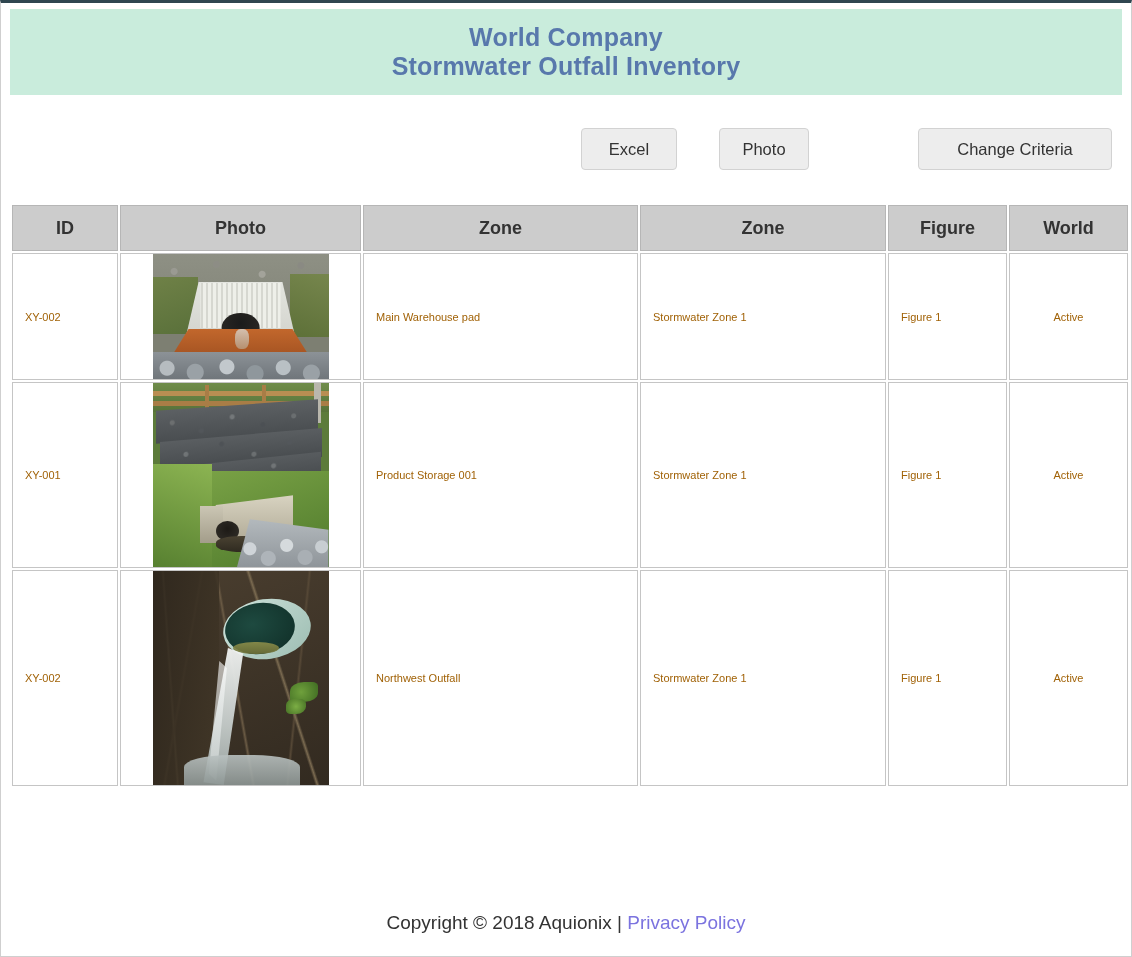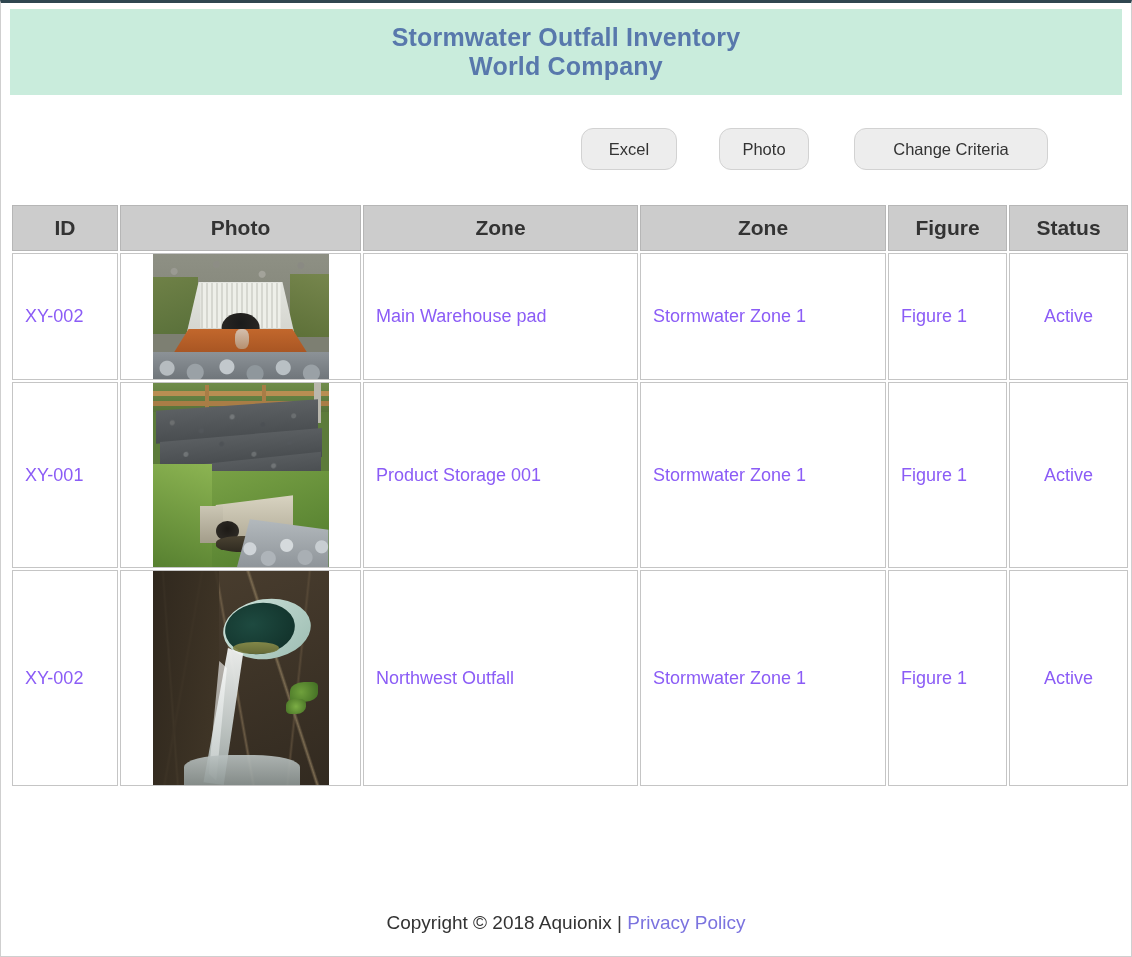--- a/index.html
+++ b/index.html
@@ -44,60 +44,60 @@
   .toolbar {
     height: 108px;
     display: flex;
     align-items: center;
     padding-left: 580px;
     box-sizing: border-box;
   }
   .btn {
     background: #ededed;
     border: 1px solid #d2d2d2;
-    border-radius: 12px;
+    border-radius: 4px;
     color: #333333;
     font-size: 16.5px;
     font-family: "Liberation Sans", sans-serif;
     height: 42px;
     line-height: 40px;
     text-align: center;
     cursor: pointer;
     box-sizing: border-box;
     padding: 0;
   }
   .btn-excel   { width: 96px; }
   .btn-print   { width: 90px; margin-left: 42px; }
-  .btn-change  { width: 194px; margin-left: 45px; }
+  .btn-change  { width: 194px; margin-left: 109px; }
 
   
   .table-wrap {
     margin: 0 9px;
   }
   table.inventory {
     border-collapse: separate;
     border-spacing: 2px;
     width: 1114px;
     table-layout: fixed;
   }
   table.inventory th {
     background: #cccccc;
     border: 1px solid #b6b6b6;
     color: #333333;
-    font-size: 21px;
+    font-size: 18px;
     font-weight: bold;
     text-align: center;
     height: 44px;
     padding: 0;
   }
   table.inventory td {
     border: 1px solid #c5c5c5;
     background: #ffffff;
-    color: #8b5cf6;
-    font-size: 18px;
+    color: #a16207;
+    font-size: 11px;
     vertical-align: middle;
     padding: 0 12px;
   }
   td.c-id      { text-align: left; }
   td.c-photo   { text-align: center; padding: 6px 0; }
   td.c-name    { text-align: left; }
   td.c-zone    { text-align: left; }
   td.c-figure  { text-align: left; }
   td.c-status  { text-align: center; }
 
@@ -331,22 +331,22 @@
     color: #7b73df;
     text-decoration: none;
   }
 </style>
 </head>
 <body>
 
 <div class="page">
 
   <div class="banner">
+    <div class="banner-line">World Company</div>
     <div class="banner-line">Stormwater Outfall Inventory</div>
-    <div class="banner-line">World Company</div>
   </div>
 
   <div class="toolbar">
     <button class="btn btn-excel">Excel</button>
     <button class="btn btn-print">Photo</button>
     <button class="btn btn-change">Change Criteria</button>
   </div>
 
   <div class="table-wrap">
     <table class="inventory">
@@ -358,21 +358,21 @@
           <col class="w-figure">
           <col class="w-status">
       </colgroup>
       <thead>
         <tr>
           <th>ID</th>
           <th>Photo</th>
           <th>Zone</th>
           <th>Zone</th>
           <th>Figure</th>
-          <th>Status</th>
+          <th>World</th>
         </tr>
       </thead>
       <tbody>
 
         <tr>
           <td class="c-id">XY-002</td>
           <td class="c-photo">
             <span class="photo photo1">
               <span class="p1-gravel"></span>
               <span class="p1-grassL"></span>

